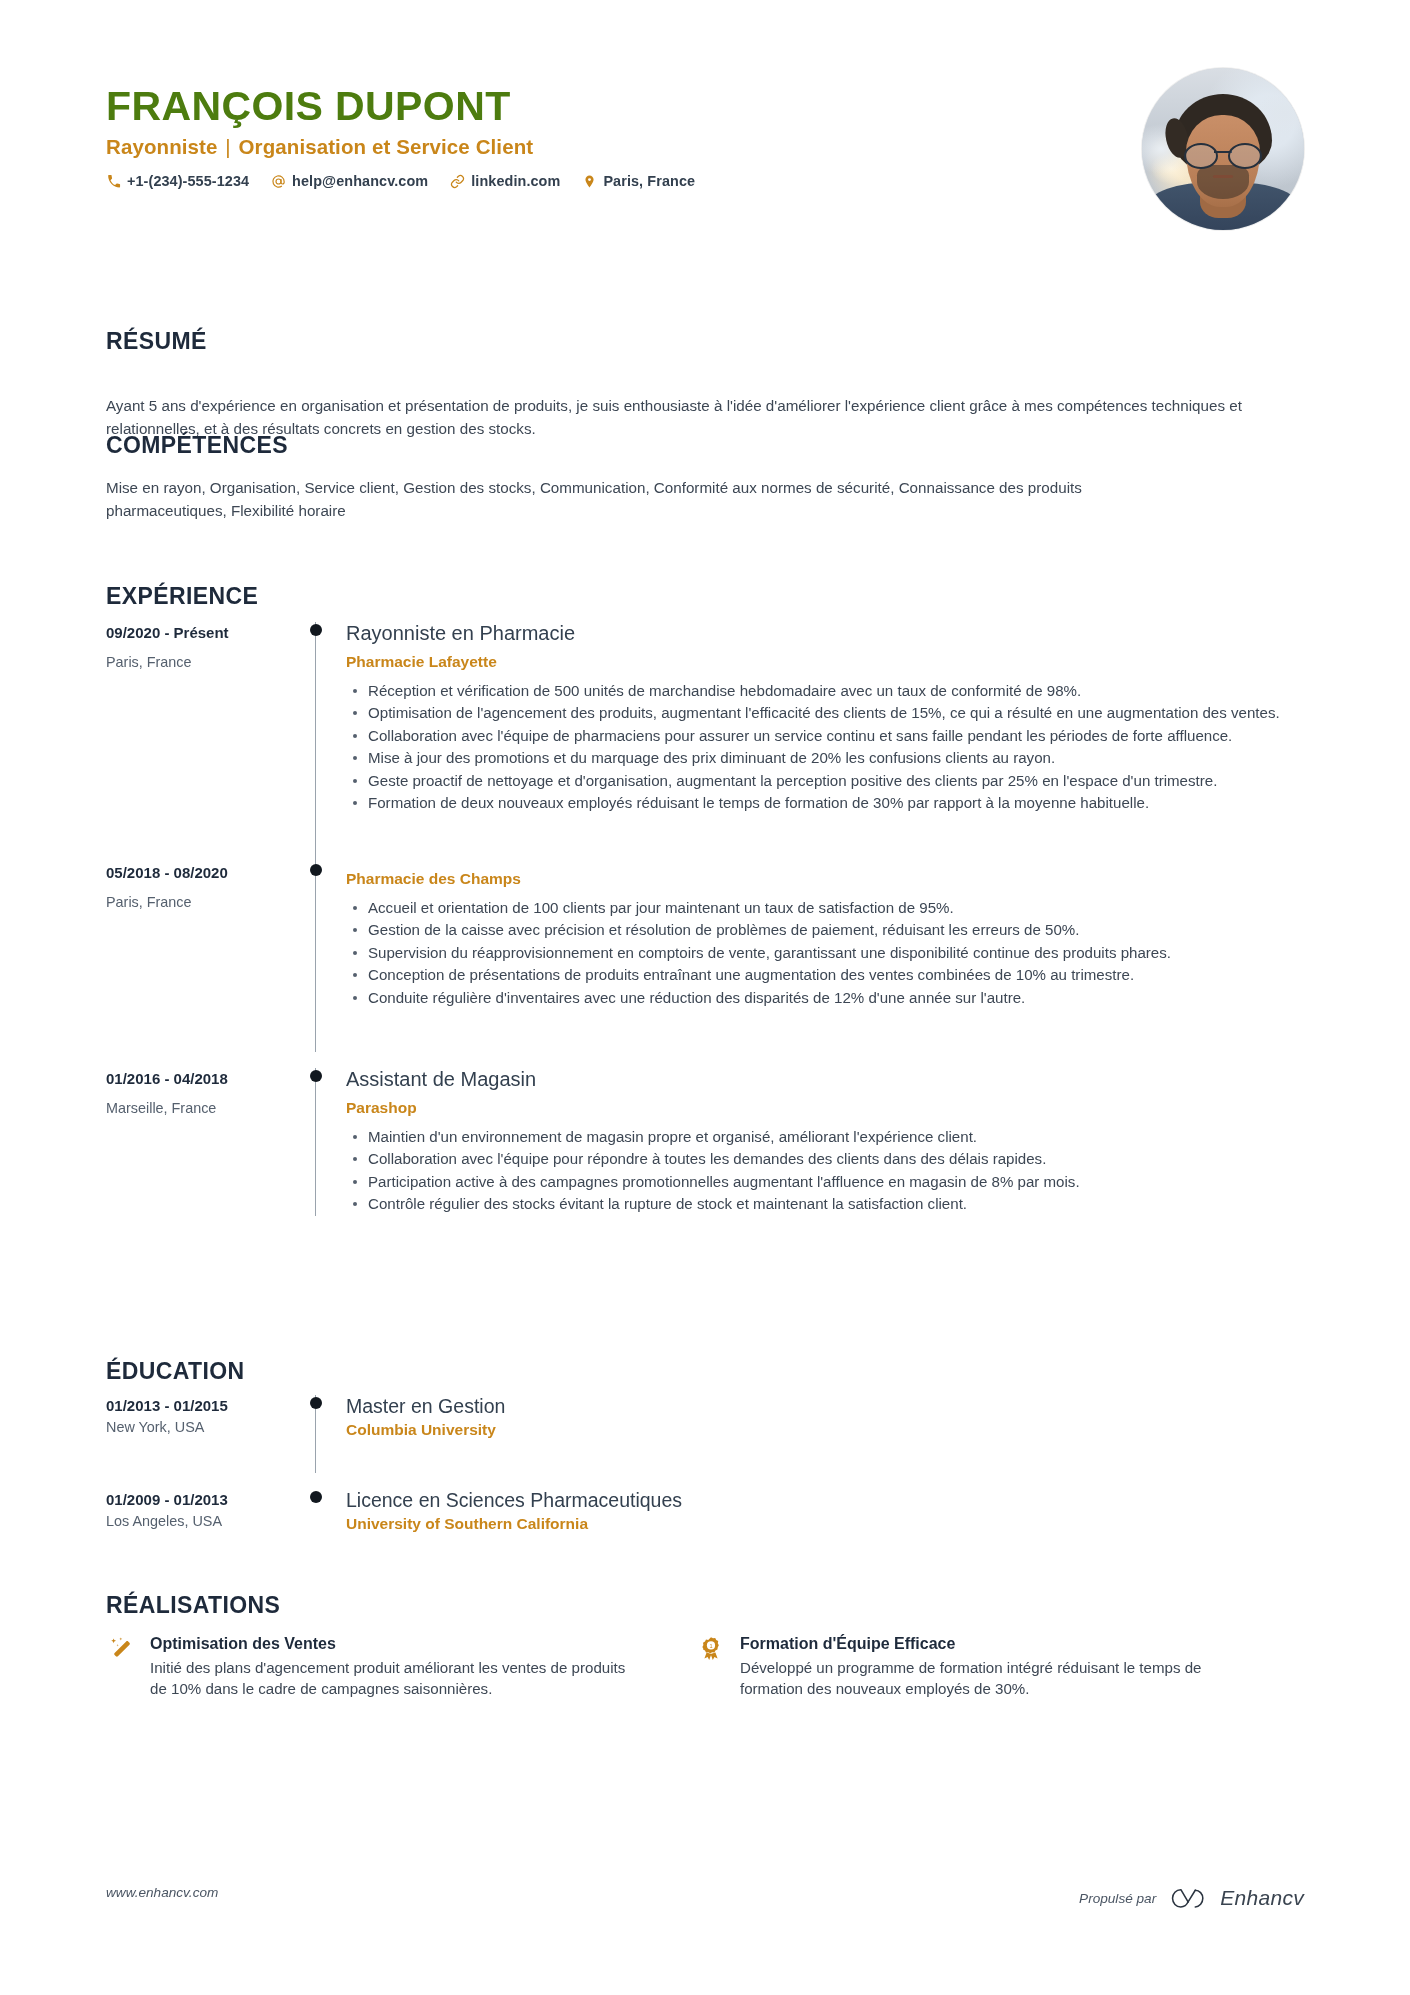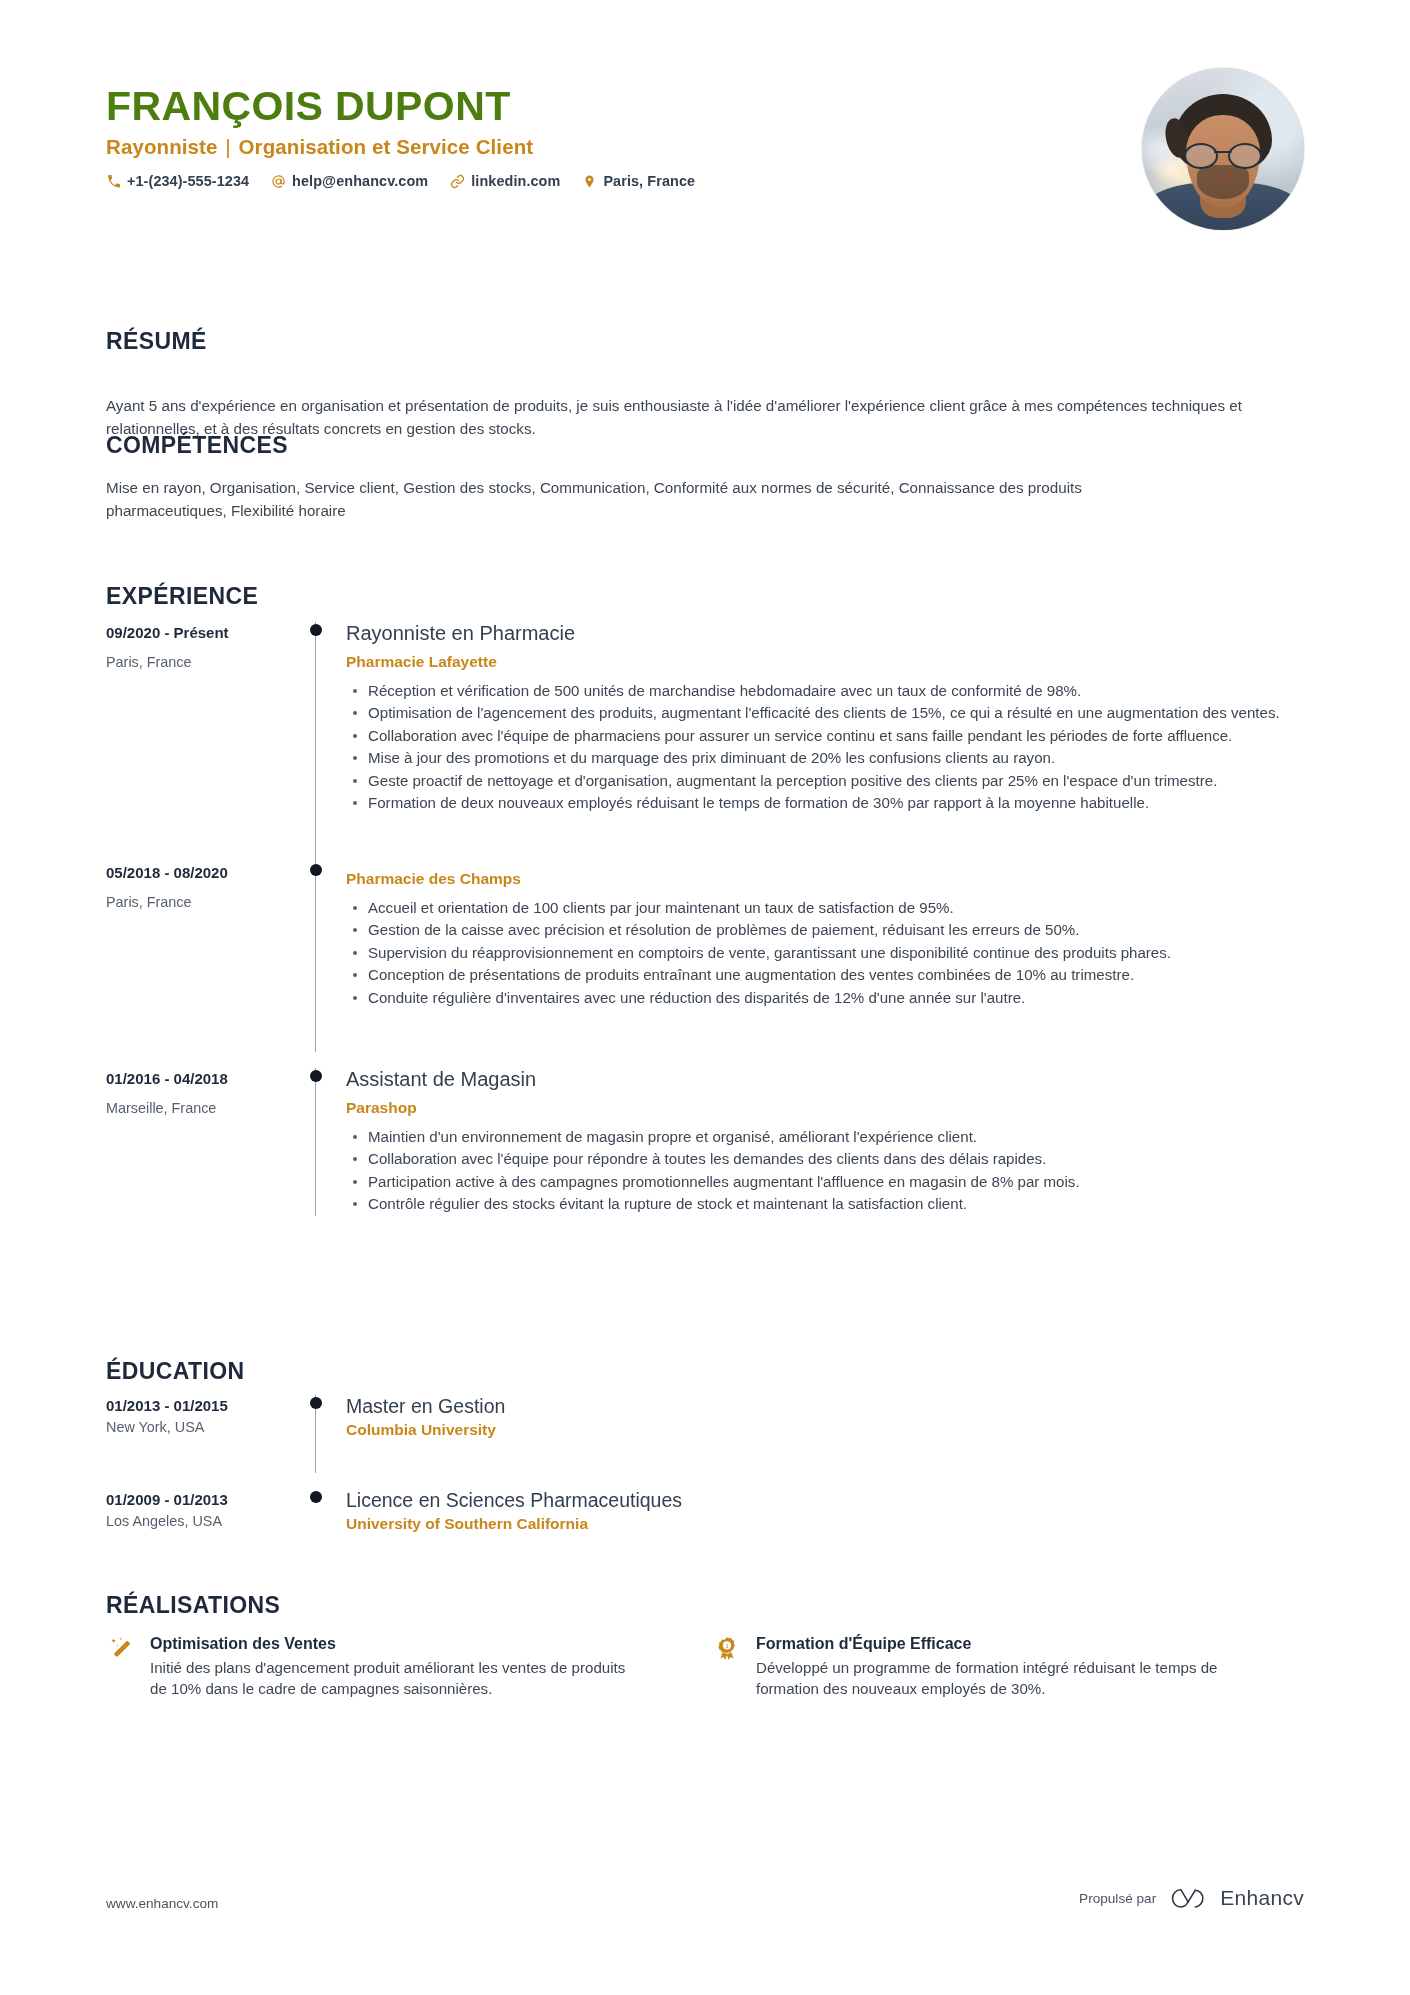--- a/index.html
+++ b/index.html
@@ -285,21 +285,21 @@
 
   
   .entry.edu .left { width: 198px; flex: 0 0 198px; }
   .entry.edu .loc { margin-top: 5px; }
   .entry.edu .job-title { font-size: 19.5px; }
   .entry.edu .job-company { margin-top: 4px; }
 
   
   .ach-grid {
     display: flex;
-    gap: 76px;
+    gap: 60px;
   }
   .ach {
     display: flex;
     gap: 14px;
     width: 530px;
   }
   .ach .ach-ic {
     flex: 0 0 30px;
     width: 30px;
     height: 30px;
@@ -322,22 +322,23 @@
     color: #3d4754;
   }
 
   
   .footer {
     position: absolute;
     left: 106px;
     right: 106px;
     top: 1885px;
     display: flex;
-    align-items: flex-end;
+    align-items: flex-start;
     justify-content: space-between;
+    font-style: italic;
   }
   .footer .site {
     font-size: 13.6px;
     color: #4a5563;
   }
   .footer .brand {
     display: flex;
     align-items: center;
     gap: 12px;
   }

